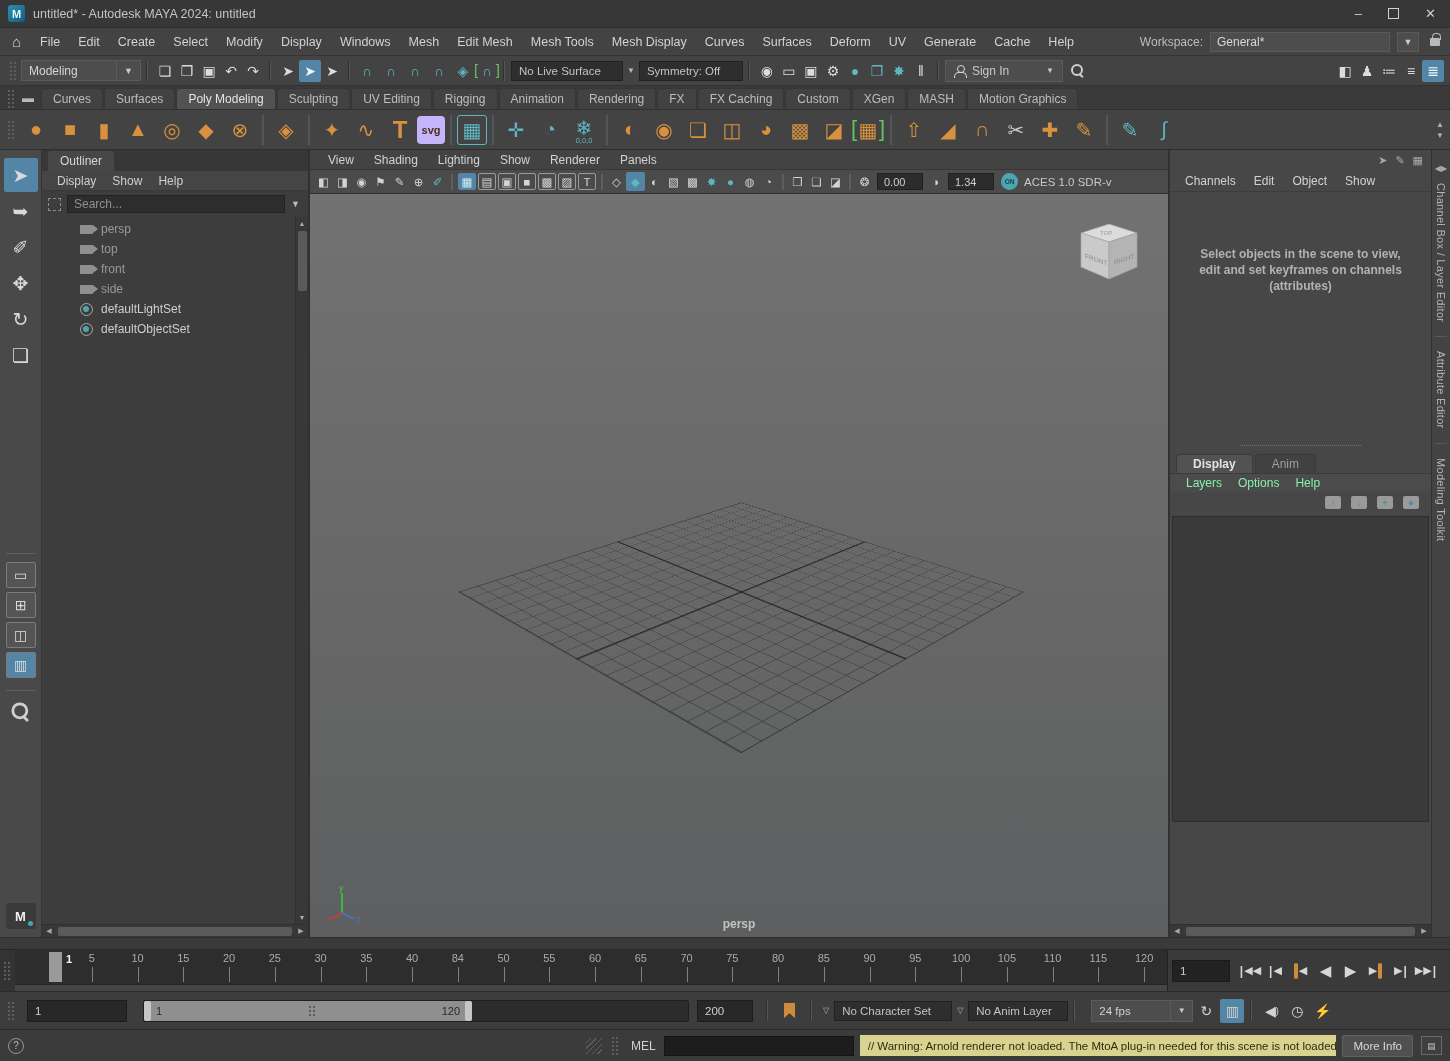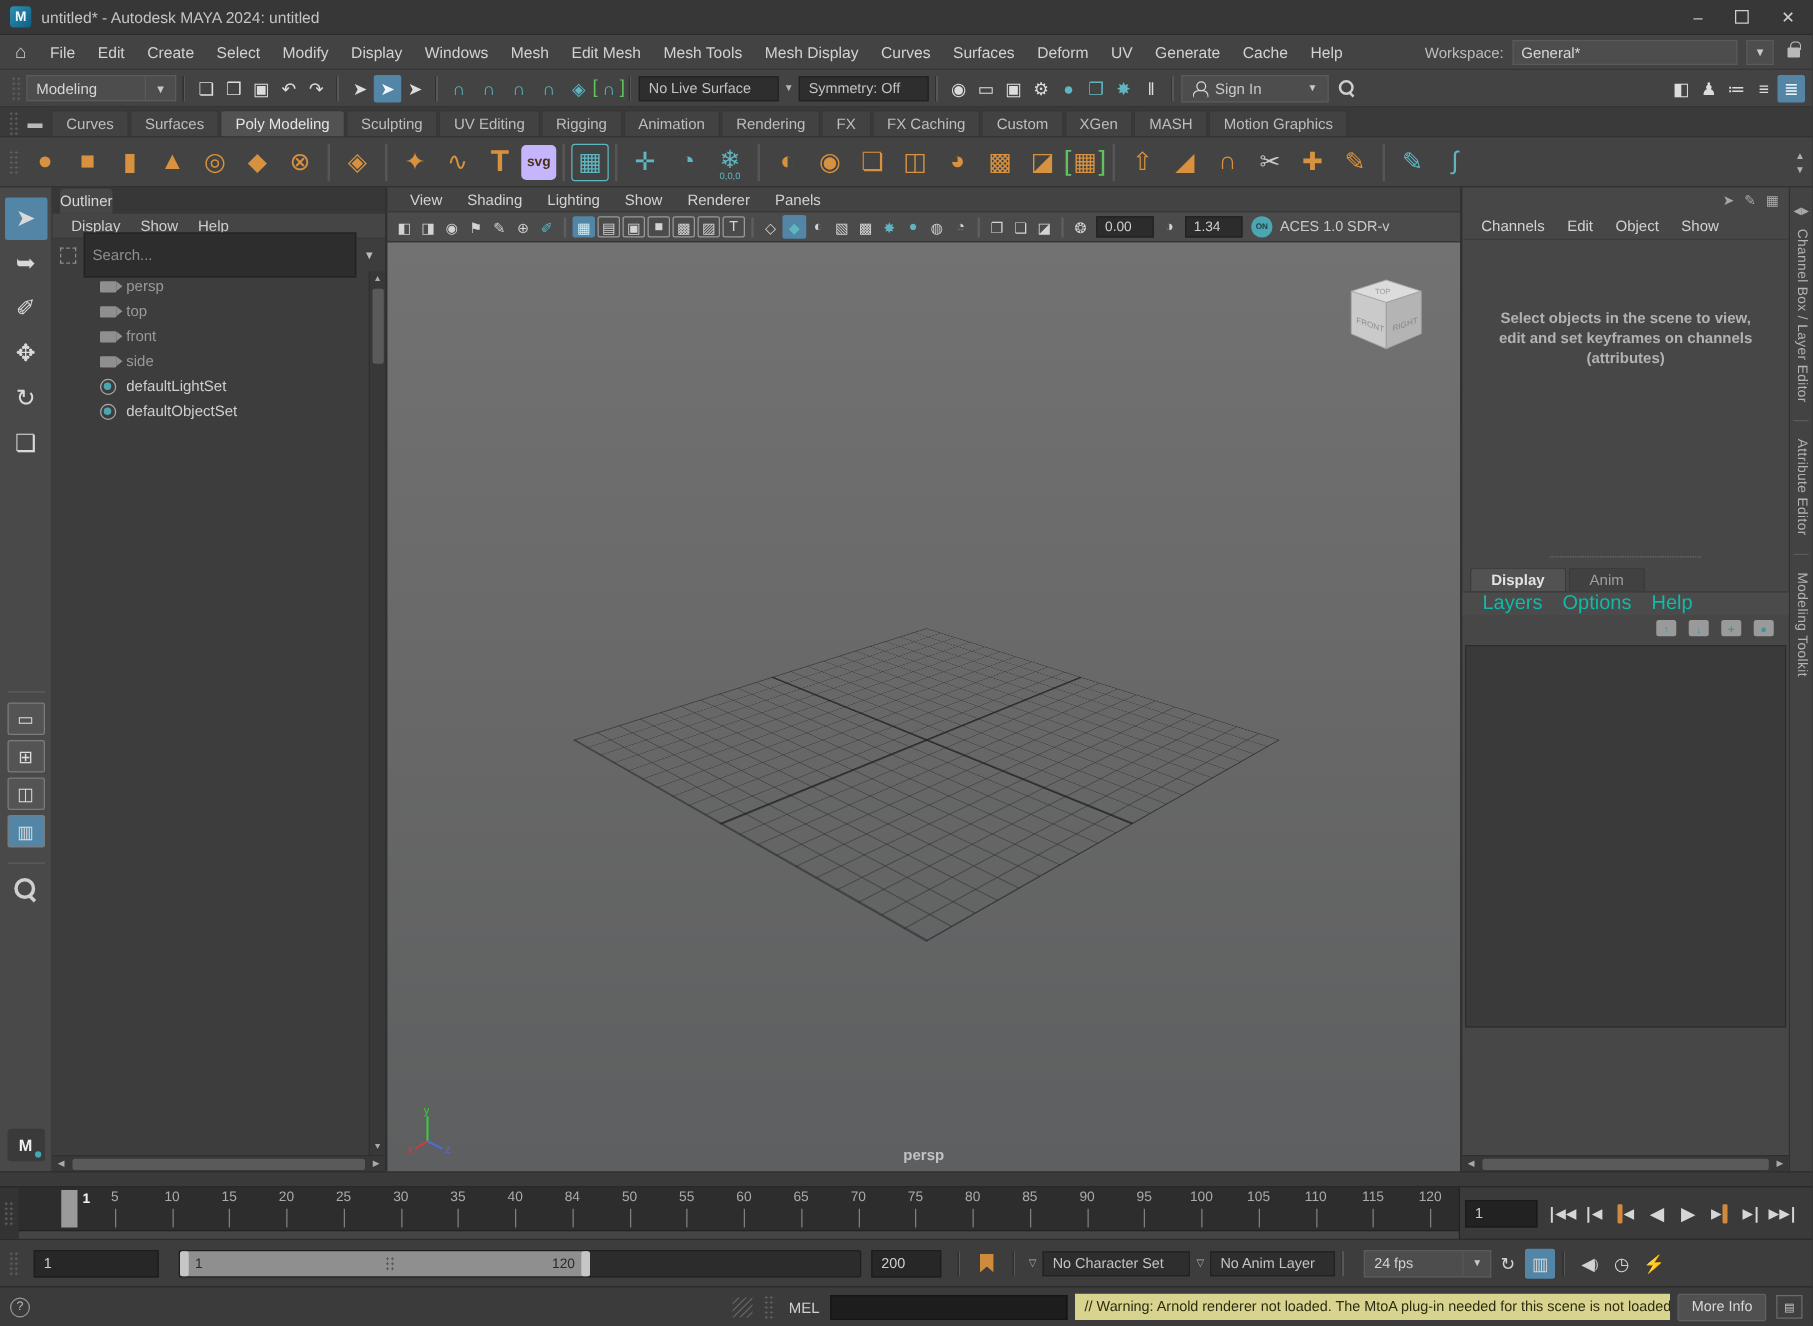--- a/index.html
+++ b/index.html
@@ -80,26 +80,26 @@
   .tb-div { width:30px; height:1px; background:#5e5e5e; margin:8px 0; }
   .laybtn { width:30px; height:26px; margin-bottom:4px; border:1px solid #7c7c7c; background:#545454; color:#dcdcdc; display:flex; align-items:center; justify-content:center; font-size:14px; border-radius:2px; }
   .laybtn.active { background:#5285a6; }
   .tb-spacer { flex:1; }
   .avatar { width:30px; height:26px; margin-bottom:8px; background:#3a3a3a; border-radius:3px; color:#f0f0f0; font-weight:bold; font-size:13px; display:flex; align-items:center; justify-content:center; position:relative; }
   .avatar::after { content:""; position:absolute; right:3px; bottom:3px; width:5px; height:5px; border-radius:50%; background:#41a8b5; }
 
   
   .outliner { width:268px; background:#3d3d3d; border-right:2px solid #313131; display:flex; flex-direction:column; }
   .ol-tabrow { height:21px; background:#373737; display:flex; align-items:flex-end; }
-  .ol-tab { height:20px; background:#474747; padding:0 0; display:flex; align-items:center; color:#d6d6d6; border-radius:3px 3px 0 0; margin-left:6px; font-size:12px; }
+  .ol-tab { height:20px; background:#474747; padding:0 12px; display:flex; align-items:center; color:#d6d6d6; border-radius:3px 3px 0 0; margin-left:6px; font-size:12px; }
   .ol-menus { height:20px; background:#454545; display:flex; align-items:center; gap:2px; padding:0 8px; border-bottom:1px solid #383838; }
   .ol-menus span { padding:0 7px; color:#cfcfcf; }
   .ol-searchrow { height:26px; display:flex; align-items:center; padding:2px 6px; gap:6px; }
   .dash-sq { width:13px; height:13px; border:1.5px dashed #8b8b8b; flex:none; }
-  .ol-search { flex:1; height:36px; background:#2d2d2d; border:1px solid #222; color:#bdbdbd; padding:0 6px; font-size:12px; }
+  .ol-search { flex:1; height:18px; background:#2d2d2d; border:1px solid #222; color:#bdbdbd; padding:0 6px; font-size:12px; }
   .ol-search::placeholder { color:#8f8f8f; }
   .ol-dd { font-size:9px; color:#bbb; margin-right:2px; }
   .ol-body { flex:1; display:flex; min-height:0; }
   .ol-list { flex:1; padding-top:2px; }
   .ol-row { height:20px; display:flex; align-items:center; padding-left:38px; gap:8px; font-size:12px; }
   .ol-row.dim { color:#9a9a9a; }
   .ol-row.bright { color:#cfcfcf; }
   .cam-ic { width:13px; height:9px; background:#8f8f8f; border-radius:1px; position:relative; flex:none; }
   .cam-ic::after { content:""; position:absolute; right:-5px; top:0.5px; border-left:5px solid #8f8f8f; border-top:4px solid transparent; border-bottom:4px solid transparent; }
   .set-ic { width:13px; height:13px; border:1.5px solid #a9a9a9; border-radius:50%; position:relative; flex:none; }
@@ -143,21 +143,21 @@
   .ch-menus { height:22px; display:flex; align-items:center; padding:0 6px; border-bottom:1px solid #3c3c3c; }
   .ch-menus span { padding:0 9px; color:#d2d2d2; font-size:12px; }
   .ch-message { flex:1; display:flex; align-items:flex-end; justify-content:center; padding-bottom:150px; }
   .ch-message div { color:#b2b2b2; font-size:12px; font-weight:bold; text-align:center; white-space:pre-line; line-height:1.35; }
   .ch-dotline { height:8px; border-top:1px dotted #6f6f6f; margin:0 70px; }
   .ch-tabs { height:20px; display:flex; align-items:flex-end; padding:0 6px; gap:2px; }
   .ch-tab { height:19px; padding:0 16px; display:flex; align-items:center; border-radius:3px 3px 0 0; font-size:12px; border:1px solid #3a3a3a; border-bottom:none; }
   .ch-tab.active { background:#525252; color:#e2e2e2; font-weight:bold; }
   .ch-tab.idle { background:#414141; color:#9e9e9e; }
   .ch-lmenus { height:19px; background:#4b4b4b; display:flex; align-items:center; padding:0 8px; border-top:1px solid #3a3a3a; }
-  .ch-lmenus span { padding:0 8px; color:#14b8a6; font-size:16px; }
+  .ch-lmenus span { padding:0 8px; color:#86efac; font-size:12px; }
   .ch-licons { height:22px; display:flex; align-items:center; justify-content:flex-end; gap:10px; padding:0 12px; }
   .lyr { width:16px; height:13px; background:#9a9a9a; border-radius:2px; position:relative; display:flex; align-items:center; justify-content:center; font-size:9px; color:#2f6f77; font-weight:bold; }
   .lyr i { font-style:normal; color:#3c95a0; }
   .ch-list { flex:none; height:306px; margin:2px 2px 0 2px; background:#3a3a3a; border:1px solid #2d2d2d; }
 
   
   .sidestrip { width:18px; background:#434343; display:flex; flex-direction:column; align-items:center; padding-top:14px; gap:0; }
   .vtab { writing-mode:vertical-rl; color:#b3b3b3; font-size:11px; padding:10px 0; letter-spacing:.3px; }
   .vtab-sep { width:12px; height:1px; background:#5a5a5a; margin:4px 0; }
 

